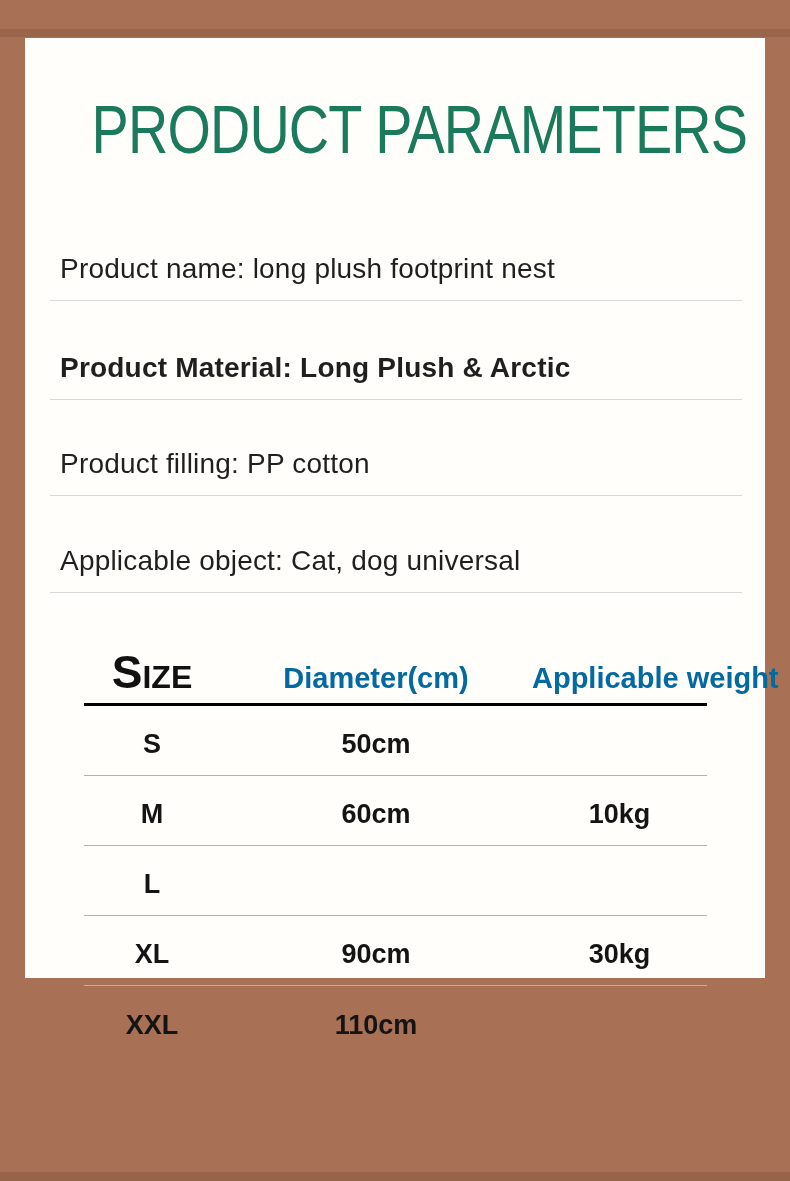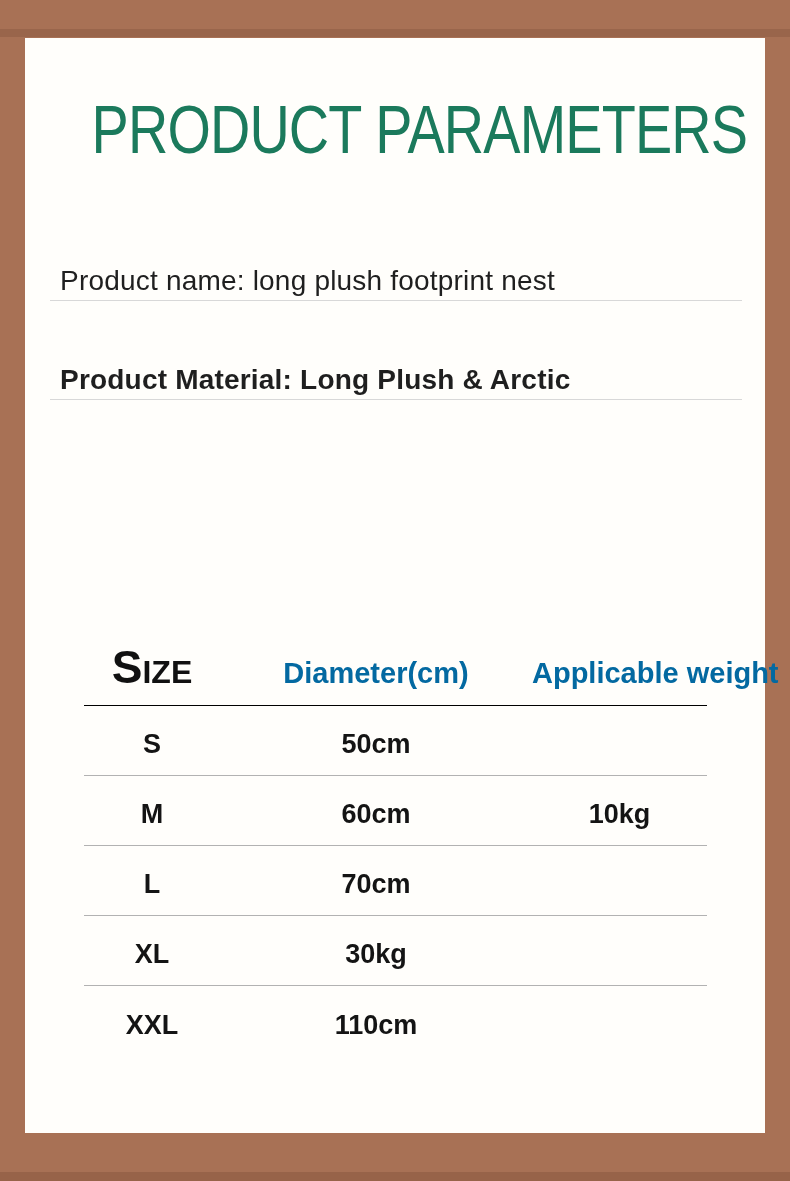--- a/index.html
+++ b/index.html
@@ -22,21 +22,21 @@
   }
   .frame-bottom-shade {
     position: absolute;
     left: 0; top: 1172px;
     width: 100%; height: 9px;
     background: rgba(90, 50, 32, 0.22);
   }
   .panel {
     position: absolute;
     left: 25px; top: 38px;
-    width: 740px; height: 1095px;
+    width: 740px; height: 940px;
     background: #fffefb;
   }
   .page-title {
     position: absolute;
     left: 0; top: 57px;
     width: 100%;
     text-align: center;
     font-size: 68px;
     line-height: 68px;
     letter-spacing: -1px;
@@ -46,21 +46,21 @@
     transform-origin: 50% 50%;
   }
   .detail-row {
     position: absolute;
     left: 25px;
     width: 692px;
     height: 50px;
     box-sizing: border-box;
     display: flex;
     align-items: flex-end;
-    padding: 0 0 4px 10px;
+    padding: 0 0 16px 10px;
     border-bottom: 1px solid #d8d8d8;
   }
   .detail-row.r0 { top: 213px; }
   .detail-row.r1 { top: 312px; font-weight: bold; }
   .detail-row.r2 { top: 408px; }
   .detail-row.r3 { top: 505px; }
   .detail-text {
     font-size: 28px;
     line-height: 30px;
     color: #1f1f1f;
@@ -71,22 +71,22 @@
     position: absolute;
     left: 59px; top: 602px;
     width: 623px;
   }
   .spec-header {
     display: grid;
     grid-template-columns: 136px 312px 175px;
     align-items: baseline;
     box-sizing: border-box;
     height: 66px;
-    padding-bottom: 15px;
-    border-bottom: 1px solid #000000;
+    padding-bottom: 8px;
+    border-bottom: 3px solid #000000;
   }
   .spec-header > div {
     align-self: end;
     text-align: center;
     white-space: nowrap;
   }
   .header-size {
     font-variant: small-caps;
     text-transform: lowercase;
     font-size: 46px;
@@ -129,44 +129,50 @@
   <div class="panel">
 
     <div class="page-title">PRODUCT PARAMETERS</div>
 
     <div class="detail-row r0">
       <span class="detail-text">Product name: long plush footprint nest</span>
     </div>
     <div class="detail-row r1">
       <span class="detail-text">Product Material: Long Plush &amp; Arctic</span>
     </div>
+    <div class="detail-row r2">
+      <span class="detail-text">Product filling: PP cotton</span>
+    </div>
+    <div class="detail-row r3">
+      <span class="detail-text">Applicable object: Cat, dog universal</span>
+    </div>
 
     <div class="spec-table">
 
       <div class="spec-header">
         <div class="header-size">Size</div>
         <div class="header-col">Diameter(cm)</div>
         <div class="header-col">Applicable weight</div>
       </div>
 
       <div class="spec-row">
         <div class="spec-cell">S</div>
         <div class="spec-cell">50cm</div>
       </div>
       <div class="spec-row">
         <div class="spec-cell">M</div>
         <div class="spec-cell">60cm</div>
         <div class="spec-cell">10kg</div>
       </div>
       <div class="spec-row">
         <div class="spec-cell">L</div>
-        <div class="spec-cell">70cm</div>
       </div>
       <div class="spec-row">
         <div class="spec-cell">XL</div>
+        <div class="spec-cell">90cm</div>
         <div class="spec-cell">30kg</div>
       </div>
       <div class="spec-row last">
         <div class="spec-cell">XXL</div>
         <div class="spec-cell">110cm</div>
       </div>
 
     </div>
   </div>
 </div>

